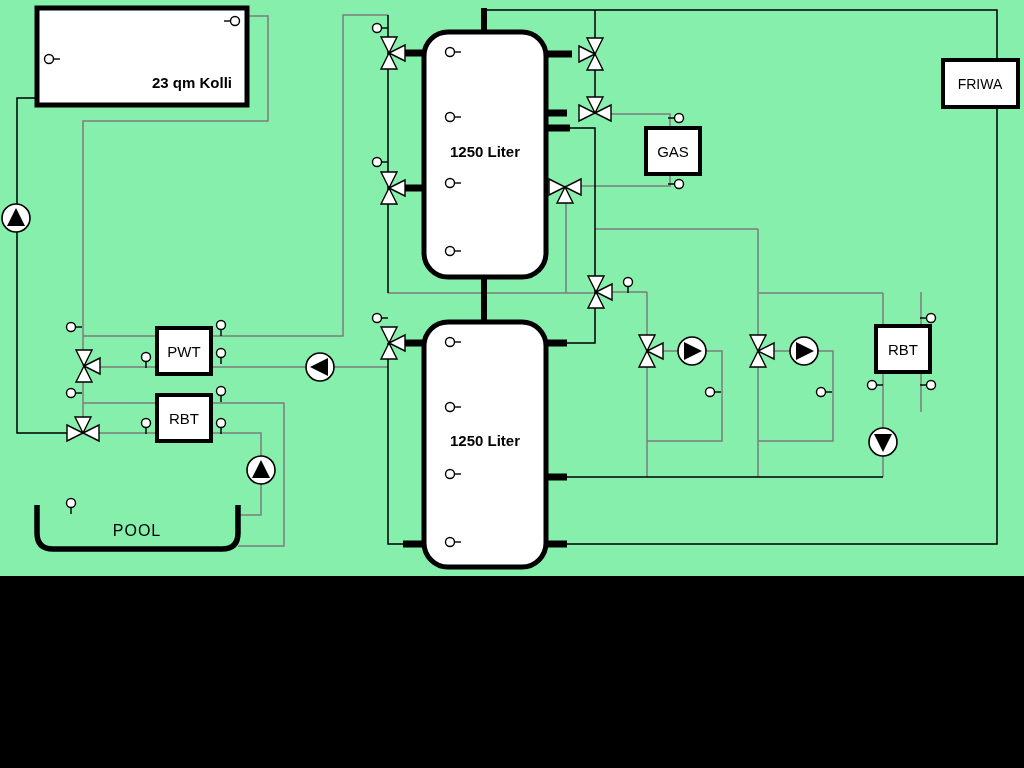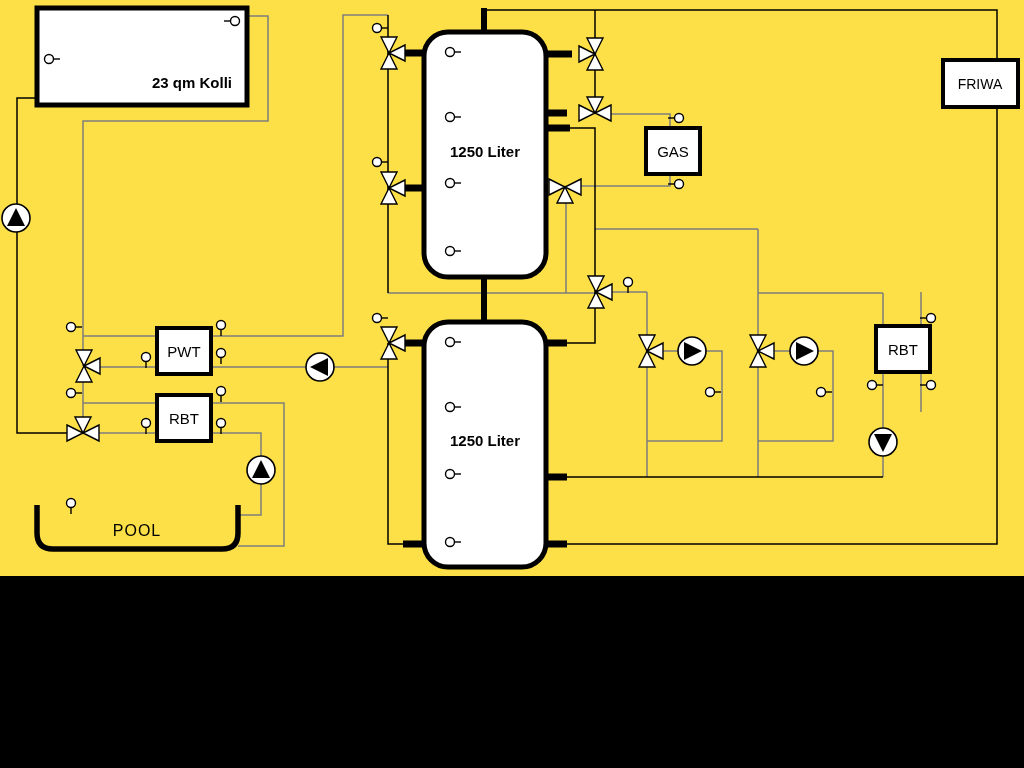--- a/index.html
+++ b/index.html
@@ -1,16 +1,16 @@
 <!DOCTYPE html>
 <html><head>
 <meta charset="utf-8">
 <style>
   html,body{margin:0;padding:0;background:#000;}
-  #stage{position:relative;width:1024px;height:768px;background:#fde047;overflow:hidden;
+  #stage{position:relative;width:1024px;height:768px;background:#86efac;overflow:hidden;
          font-family:"Liberation Sans",sans-serif;text-decoration:underline;}
   svg{display:block;}
   text{font-family:"Liberation Sans",sans-serif;fill:#000;}
   .box-label{font-size:15px;font-weight:400;}
   .tank-label{font-size:15px;font-weight:700;}
   .kolli-label{font-size:15px;font-weight:700;}
   .pool-label{font-size:16px;font-weight:400;letter-spacing:1px;}
   .friwa-label{font-size:14px;font-weight:400;}
   .pipe-gray{stroke:#7d7d7d;stroke-width:1.5;fill:none;}
   .pipe-black{stroke:#000000;stroke-width:1.5;fill:none;}

